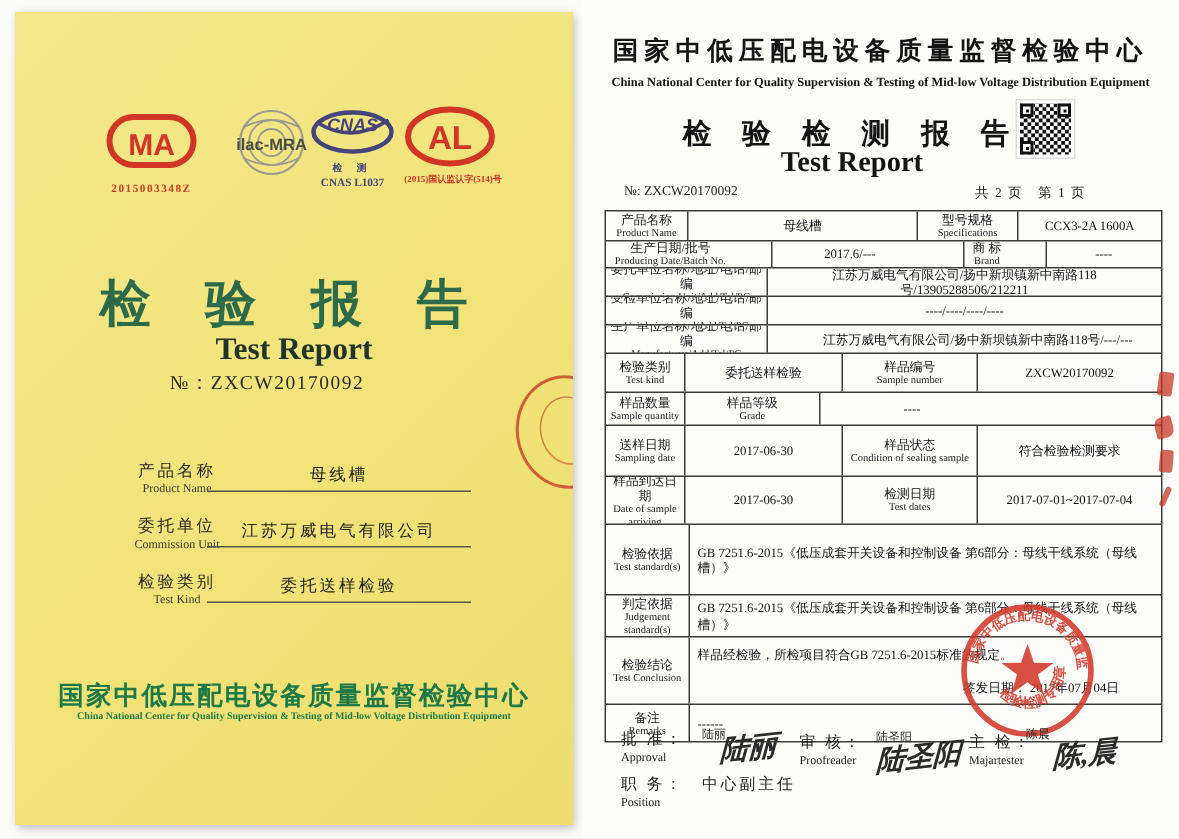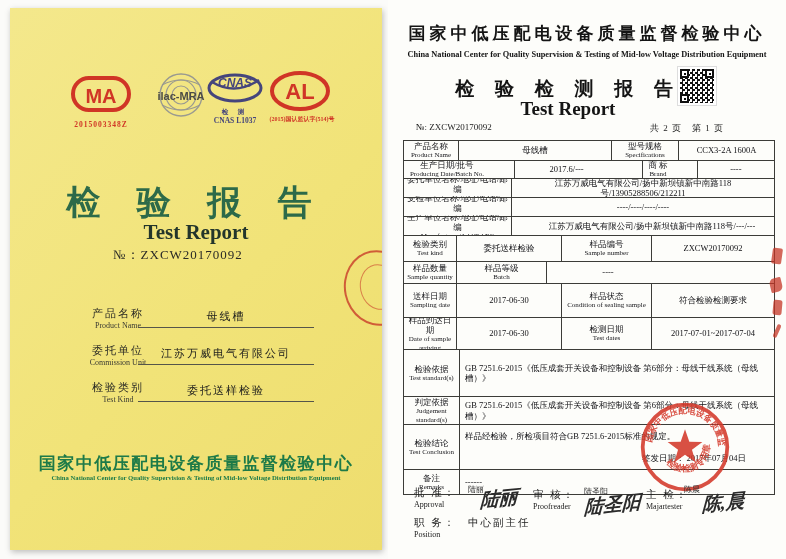--- a/index.html
+++ b/index.html
@@ -233,21 +233,21 @@
           </div>
       </div>
 
       <div class="tr" style="height:21px;">
         <div class="td" style="width:52px;">
             <span class="lcn">样品数量</span>
             <span class="len">Sample quantity</span>
           </div>
         <div class="td" style="width:90px;">
             <span class="lcn">样品等级</span>
-            <span class="len">Batch</span>
+            <span class="len">Grade</span>
           </div>
         <div class="td" style="width:123px;">
             <span class="val">----</span>
           </div>
       </div>
 
       <div class="tr" style="height:33px;">
         <div class="td" style="width:52px;">
             <span class="lcn">送样日期</span>
             <span class="len">Sampling date</span>

